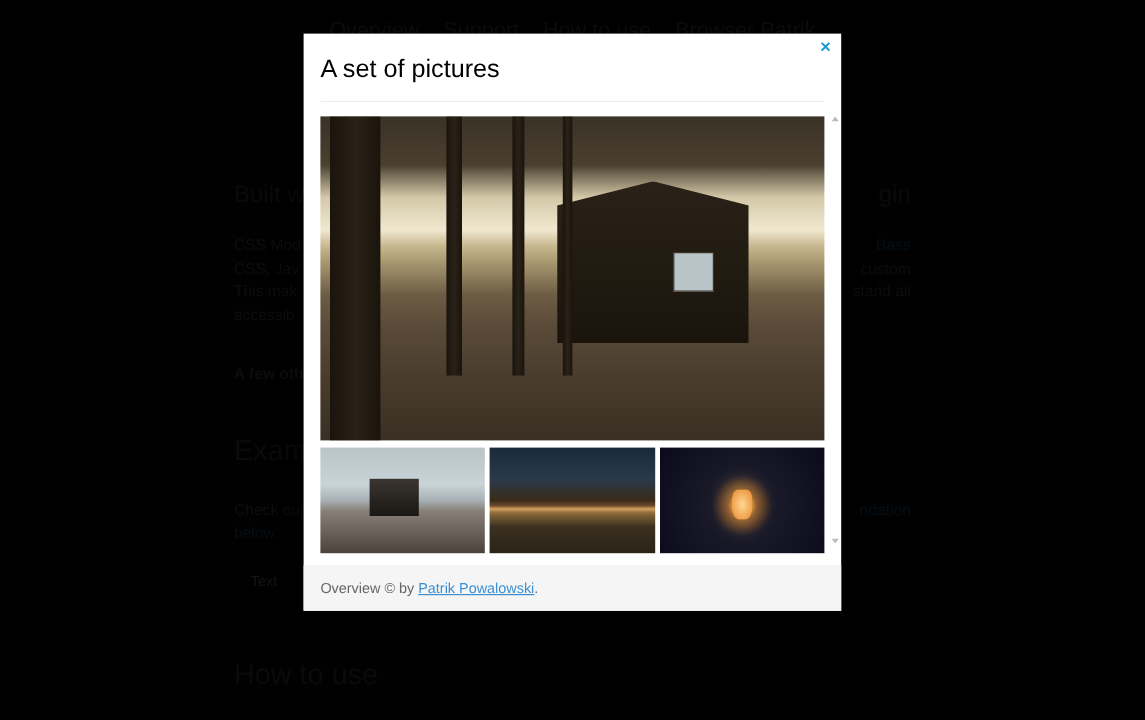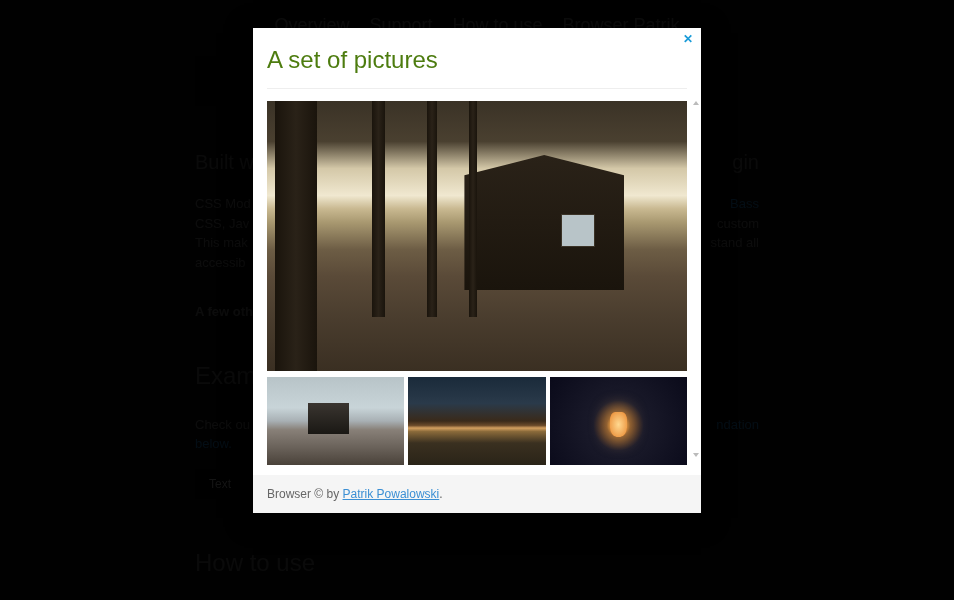--- a/index.html
+++ b/index.html
@@ -80,23 +80,23 @@
       right: 8px;
       color: #1a9bd8;
       font-size: 12px;
       cursor: pointer;
       font-weight: bold;
     }
     .modal-header {
       padding: 18px 14px 14px;
     }
     .modal-title {
-      font-size: 24px;
+      font-size: 21px;
       font-weight: 400;
-      color: #4d7c0f;
+      color: #000000;
     }
     .modal-divider {
       border: none;
       border-top: 1px solid #eee;
       margin: 0 14px;
     }
     .modal-body {
       padding: 12px 14px 0;
       position: relative;
     }
@@ -283,15 +283,15 @@
       <div class="tree tree3"></div>
       <div class="tree tree4"></div>
     </div>
     <div class="thumbs">
       <div class="thumb img-dock"></div>
       <div class="thumb img-firewood"></div>
       <div class="thumb img-lantern"></div>
     </div>
   </div>
   <div class="modal-footer">
-    <span>Browser © by </span><a href="#">Patrik Powalowski</a><span>.</span>
+    <span>Overview © by </span><a href="#">Patrik Powalowski</a><span>.</span>
   </div>
 </div>
 
 </body></html>

